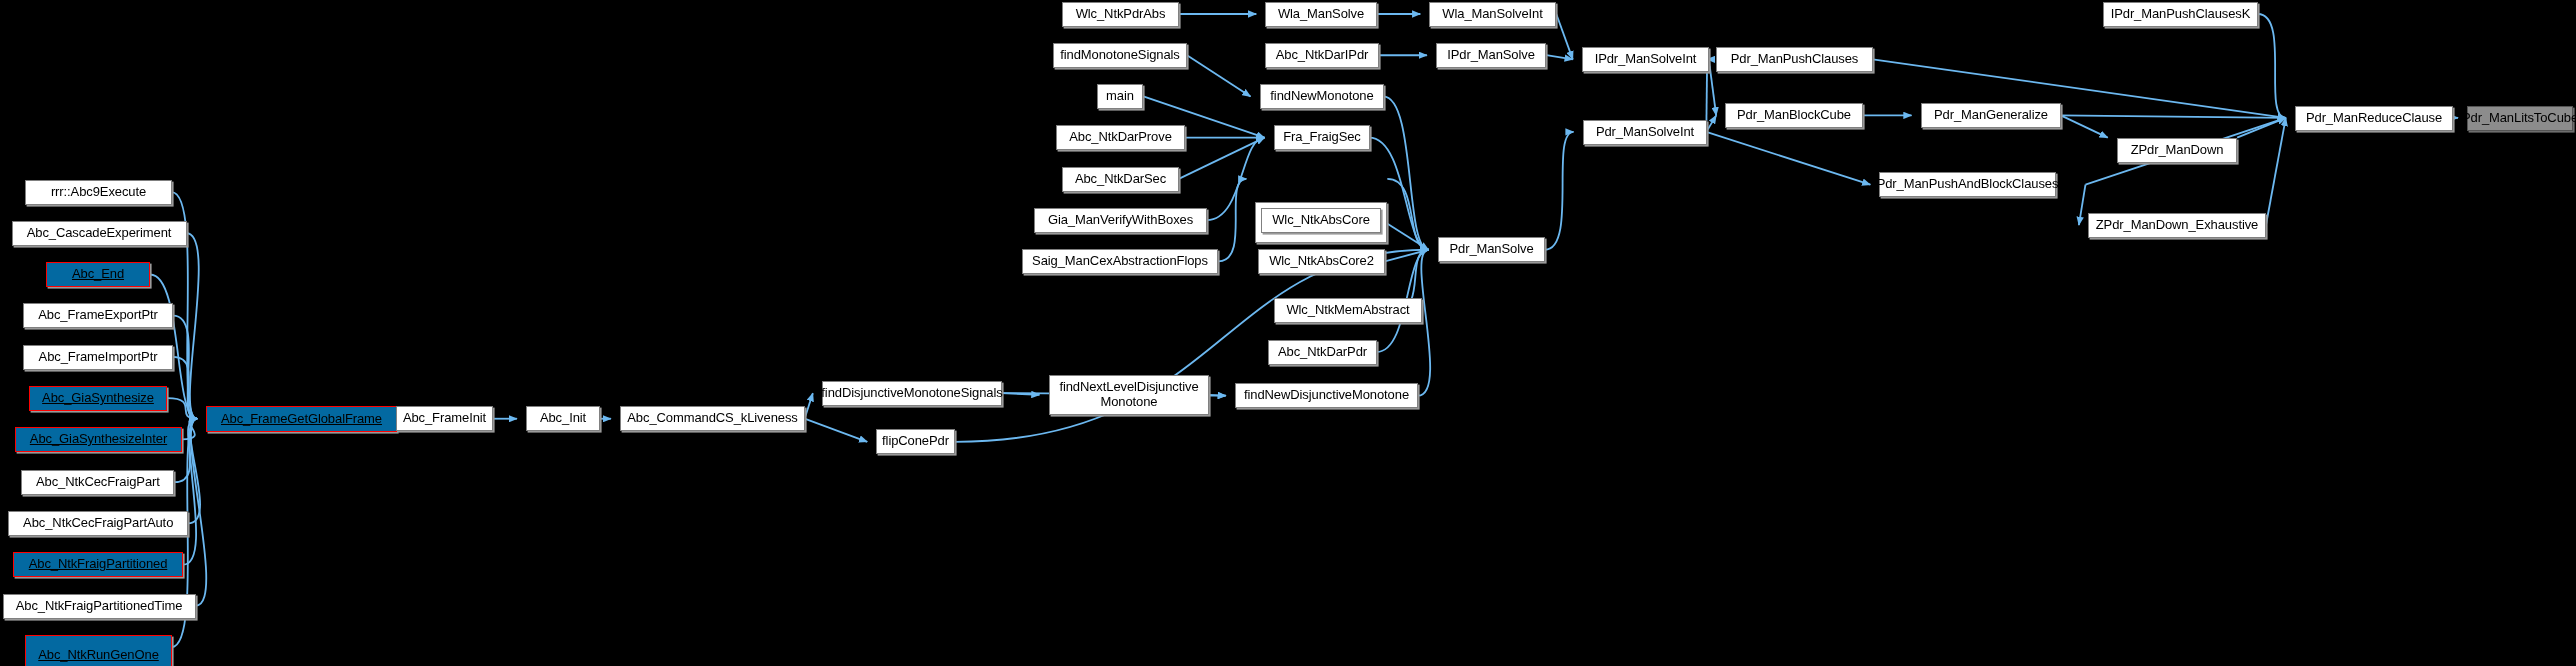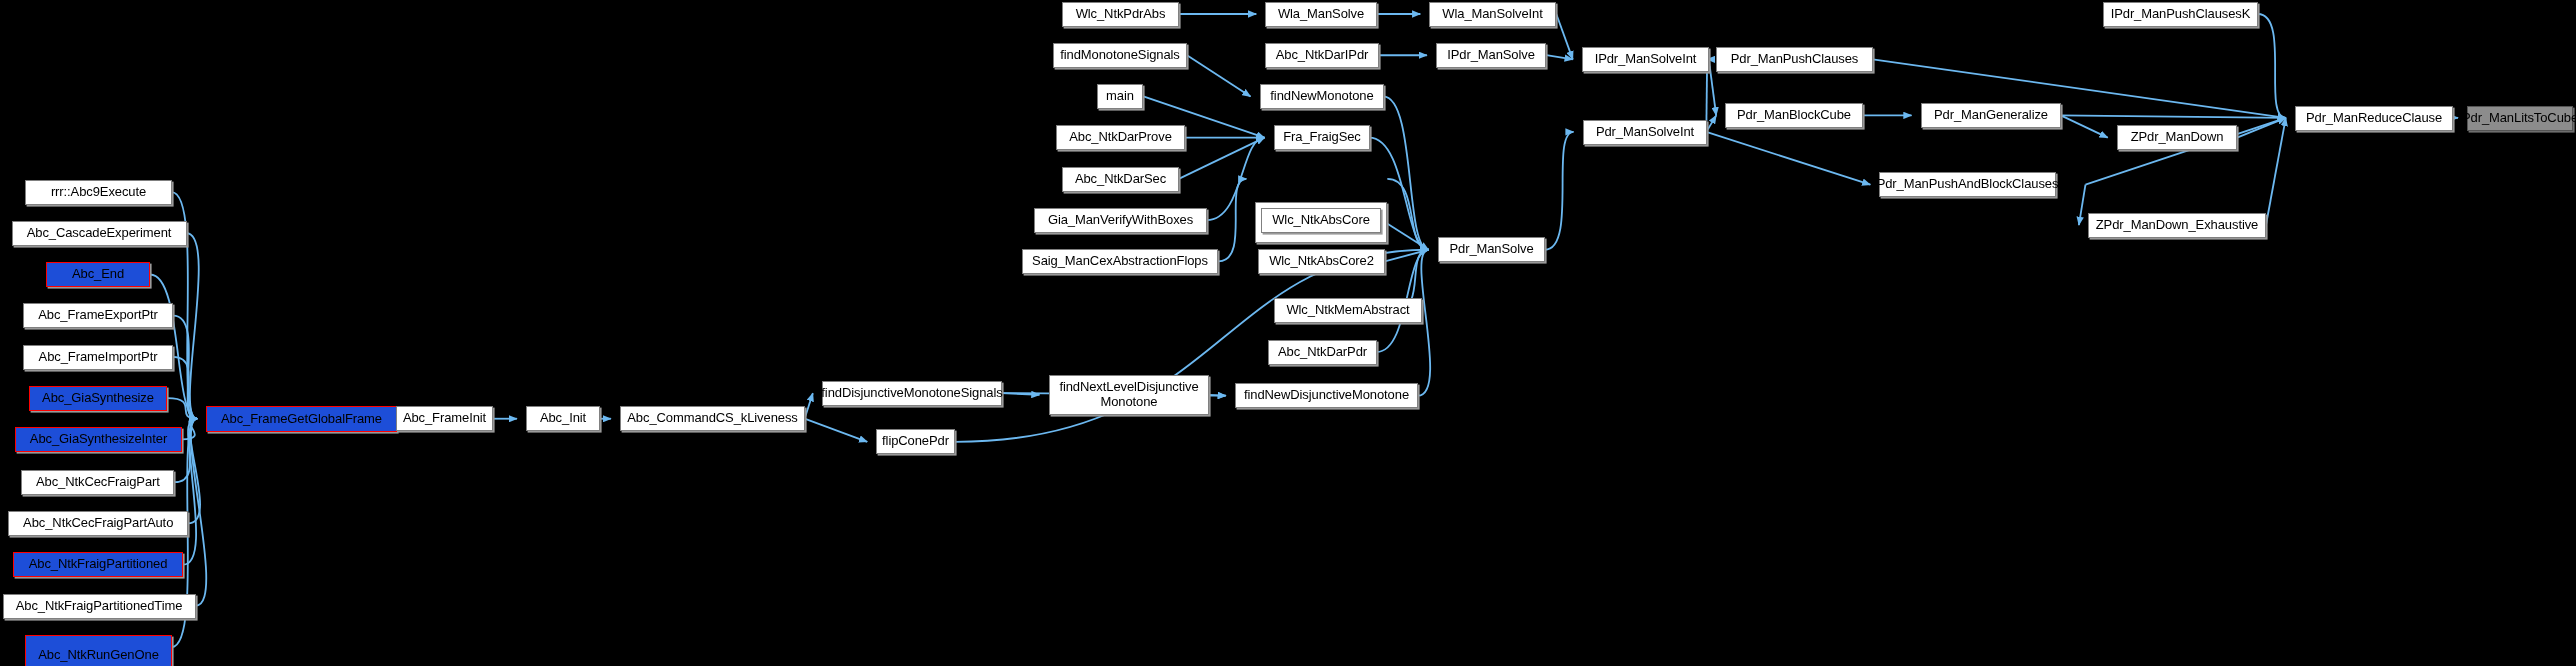--- a/index.html
+++ b/index.html
@@ -43,23 +43,24 @@
     color: #000000;
     background: #ffffff;
     border: 0.8px solid #808080;
     box-shadow: 1.6px 1.6px 0 0 #9a9a9a;
     white-space: nowrap;
     padding: 0 5px;
     letter-spacing: -0.1px;
   }
   .node.multiline { white-space: normal; }
   .node.highlight {
-    background: #1d4ed8;
+    background: #0369a1;
     border: 1.6px solid #ff0000;
     box-shadow: 1.6px 1.6px 0 0 #9a9a9a;
+    text-decoration: underline;
   }
   .node.current {
     background: #8c8c8c;
     border: 0.8px solid #545454;
     box-shadow: 1.6px 1.6px 0 0 #6e6e6e;
   }
 </style>
 </head>
 <body>
 
@@ -168,20 +169,20 @@
       <div class="node" style="left: 1268px; top: 340px; width: 109px; height: 25px;">Abc_NtkDarPdr</div>
       <div class="node" style="left: 1429px; top: 1.6px; width: 127px; height: 25px;">Wla_ManSolveInt</div>
       <div class="node" style="left: 1436px; top: 43px; width: 110px; height: 25px;">IPdr_ManSolve</div>
       <div class="node" style="left: 1438px; top: 237px; width: 107px; height: 25px;">Pdr_ManSolve</div>
       <div class="node" style="left: 1582px; top: 47px; width: 127px; height: 25px;">IPdr_ManSolveInt</div>
       <div class="node" style="left: 1583px; top: 120px; width: 124px; height: 25px;">Pdr_ManSolveInt</div>
       <div class="node" style="left: 1716px; top: 47px; width: 157px; height: 25px;">Pdr_ManPushClauses</div>
       <div class="node" style="left: 1725px; top: 103px; width: 138px; height: 25px;">Pdr_ManBlockCube</div>
       <div class="node" style="left: 1879px; top: 172px; width: 177px; height: 25px;">Pdr_ManPushAndBlockClauses</div>
       <div class="node" style="left: 1921px; top: 103px; width: 140px; height: 25px;">Pdr_ManGeneralize</div>
-      <div class="node" style="left: 2117px; top: 125px; width: 120px; height: 25px;">ZPdr_ManDown</div>
+      <div class="node" style="left: 2117px; top: 138px; width: 120px; height: 25px;">ZPdr_ManDown</div>
       <div class="node" style="left: 2088px; top: 213px; width: 178px; height: 25px;">ZPdr_ManDown_Exhaustive</div>
       <div class="node" style="left: 2103px; top: 1.6px; width: 155px; height: 25px;">IPdr_ManPushClausesK</div>
       <div class="node" style="left: 2295px; top: 106px; width: 158px; height: 25px;">Pdr_ManReduceClause</div>
       <div class="node current" style="left: 2467px; top: 106px; width: 106px; height: 25px;">Pdr_ManLitsToCube</div>
     </div>
 </div>
 
 
 </body></html>

